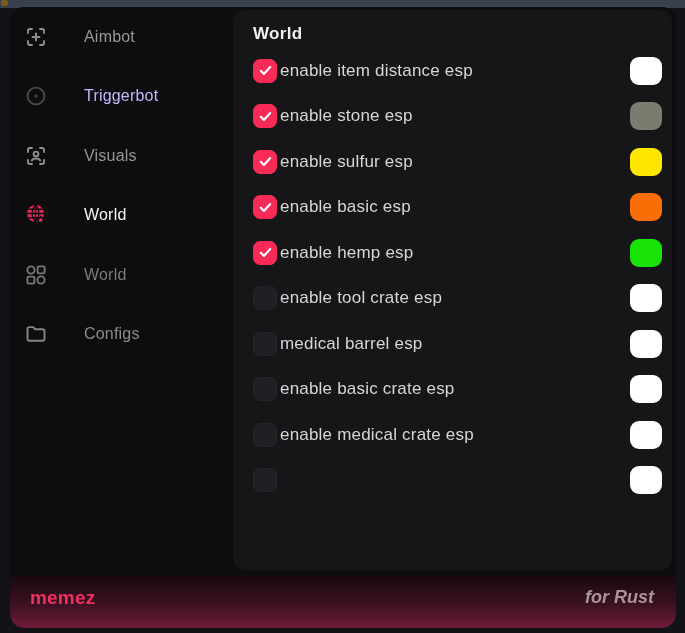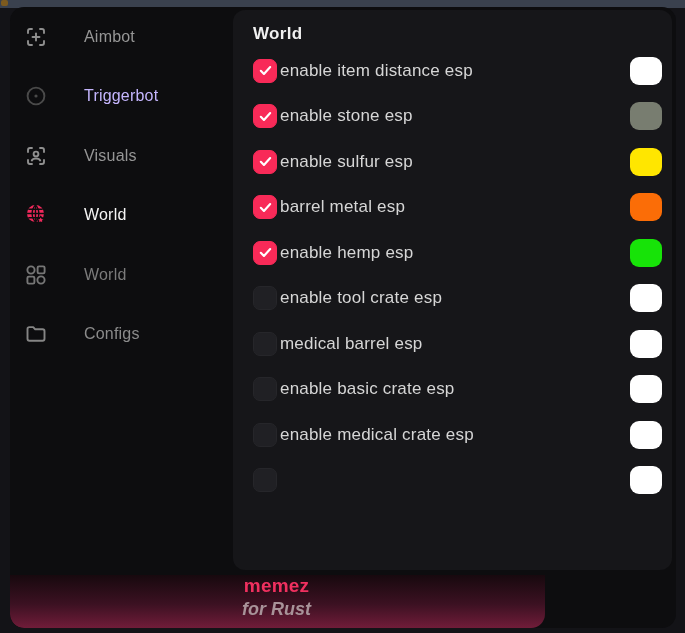--- a/index.html
+++ b/index.html
@@ -50,25 +50,25 @@
   .checkbox.checked{background:#f82a58;border-color:#f82a58;}
   .checkbox.checked svg{display:block;}
   .row .lbl{margin-left:3px;font-size:17px;color:#d6d6d6;letter-spacing:.2px;}
   .swatch{
     margin-left:auto;width:32px;height:28px;border-radius:9px;cursor:pointer;
     flex:0 0 32px;
   }
 
   
   .footer{
-    position:absolute;left:0;bottom:0;width:535px;height:53px;
+    position:absolute;left:0;bottom:0;width:666px;height:53px;
     background:linear-gradient(180deg,#17090e 0%,#3c1122 55%,#701c39 100%);
     border-radius:0 0 14px 14px;
     display:flex;align-items:center;justify-content:space-between;
-    box-sizing:border-box;padding:0 22px 8px 20px;flex-direction:column;
+    box-sizing:border-box;padding:0 22px 8px 20px;
   }
   .brand{font-size:19px;font-weight:700;color:#f0305f;letter-spacing:.2px;}
   .tagline{font-size:18px;font-weight:700;font-style:italic;color:#a89399;}
   svg{overflow:visible;}
 </style>
 </head>
 <body>
 
 <svg width="0" height="0" style="position:absolute">
   <defs>
@@ -214,21 +214,21 @@
           <span class="lbl">enable sulfur esp</span>
           <span class="swatch" style="background: rgb(255, 230, 0);"></span>
         </div>
 
         <div class="row">
           <span class="checkbox checked">
             <svg>
               <use href="#icon-check"></use>
             </svg>
           </span>
-          <span class="lbl">barrel metal esp</span>
+          <span class="lbl">enable basic esp</span>
           <span class="swatch" style="background: rgb(251, 109, 7);"></span>
         </div>
 
         <div class="row">
           <span class="checkbox checked">
             <svg>
               <use href="#icon-check"></use>
             </svg>
           </span>
           <span class="lbl">enable hemp esp</span>

